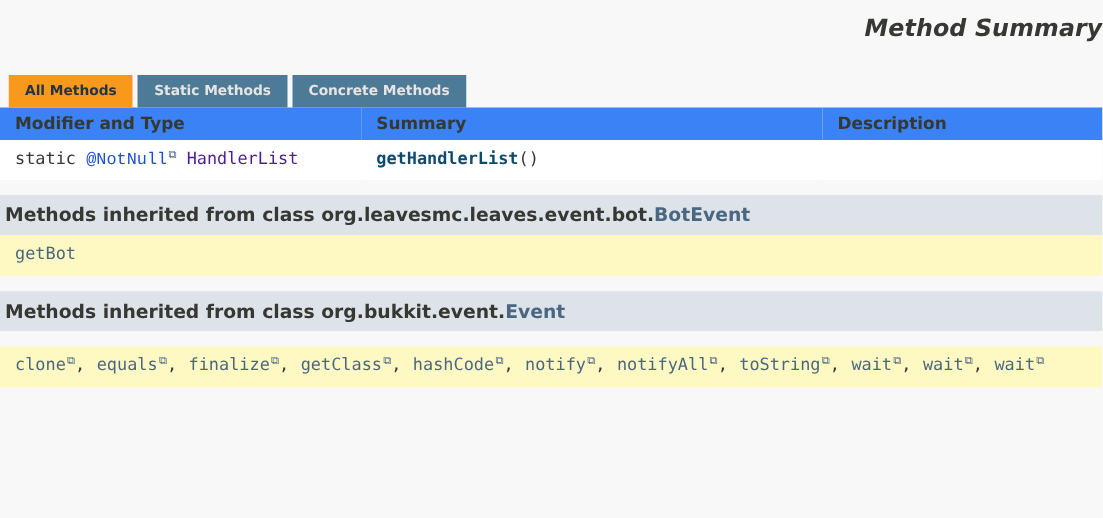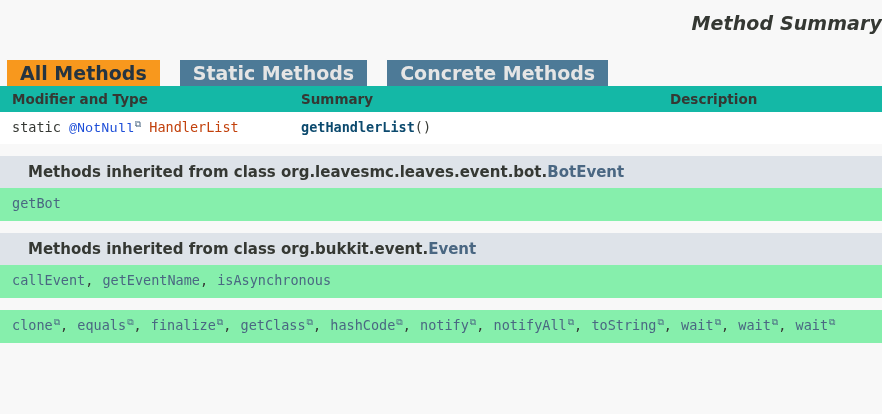--- a/index.html
+++ b/index.html
@@ -37,26 +37,26 @@
   
   .tab-bar {
     display: flex;
     align-items: flex-end;
     padding: 0 0 0 7px;
     margin-top: 26px;
     height: 26px;
   }
   .tab {
     display: inline-block;
-    font-size: 19px;
+    font-size: 11px;
     font-weight: bold;
     line-height: 26px;
     height: 26px;
     padding: 0 13px;
-    margin-right: 20px;
+    margin-right: 4px;
     white-space: nowrap;
     cursor: pointer;
     box-sizing: border-box;
   }
   .tab.active {
     background: #f8981d;
     color: #253441;
   }
   .tab.inactive {
     background: #4d7a97;
@@ -68,21 +68,21 @@
     width: 882px;
     border-collapse: collapse;
     table-layout: fixed;
     font-size: 14px;
   }
   .summary-table col.c1 { width: 289px; }
   .summary-table col.c2 { width: 369px; }
   .summary-table col.c3 { width: 224px; }
 
   .summary-table th {
-    background: #14b8a6;
+    background: #3b82f6;
     color: #353833;
     text-align: left;
     font-weight: bold;
     font-size: 13.5px;
     padding: 5px 0 5px 12px;
     height: 19px;
     box-sizing: border-box;
   }
   .summary-table td {
     padding: 7px 0 7px 12px;
@@ -95,21 +95,21 @@
   .row-alt-a td { background: #ffffff; }
   .row-alt-b td { background: #eeeeef; }
 
   .kw { color: #353833; }
   .typelink {
     color: #1d4ed8;
     text-decoration: none;
     font-family: Liberation Mono, monospace;
   }
   .typeplain {
-    color: #c2410c;
+    color: #4c1d95;
   }
   .methodlink {
     color: #0c4a6e;
     font-weight: bold;
     text-decoration: none;
   }
 
   
   .extlink {
     font-family: "DejaVu Sans", sans-serif;
@@ -120,36 +120,36 @@
     padding-left: 1px;
   }
 
   
   .inherited-block { width: 882px; }
   .inherited-header {
     background: #dee3e9;
     color: #353833;
     font-weight: bold;
     font-size: 15px;
-    padding: 7px 0 7px 28px;
+    padding: 7px 0 7px 4px;
     box-sizing: border-box;
   }
   .inherited-header .cls-link {
     color: #4a6782;
     text-decoration: none;
     font-weight: bold;
   }
   .anchor-icon {
     display: inline-block;
     margin-left: 6px;
     vertical-align: 1px;
     color: #6a7f95;
   }
   .inherited-body {
-    background: #86efac;
+    background: #fef9c3;
     padding: 7px 27px 9px 12px;
     font-family: "DejaVu Sans Mono", "Liberation Mono", monospace;
     font-size: 13.5px;
     line-height: 17px;
     color: #4a6782;
     box-sizing: border-box;
     word-spacing: 1px;
   }
   .inherited-body a {
     color: #4a6782;
@@ -197,21 +197,20 @@
 
   <div class="inherited-block">
     <div class="inherited-header"><span>Methods inherited from class org.leavesmc.leaves.event.bot.</span><a class="cls-link" href="#">BotEvent</a></div>
     <div class="inherited-body"><a href="#">getBot</a></div>
   </div>
 
   <div class="gap"></div>
 
   <div class="inherited-block">
     <div class="inherited-header"><span>Methods inherited from class org.bukkit.event.</span><a class="cls-link" href="#">Event</a></div>
-    <div class="inherited-body"><a href="#">callEvent</a><span class="sep">,&nbsp;</span><a href="#">getEventName</a><span class="sep">,&nbsp;</span><a href="#">isAsynchronous</a></div>
   </div>
 
   <div class="gap"></div>
 
   <div class="inherited-block">
     <div class="inherited-body"><a href="#">clone</a><span class="extlink">⧉</span><span class="sep">,&nbsp;</span><a href="#">equals</a><span class="extlink">⧉</span><span class="sep">,&nbsp;</span><a href="#">finalize</a><span class="extlink">⧉</span><span class="sep">,&nbsp;</span><a href="#">getClass</a><span class="extlink">⧉</span><span class="sep">,&nbsp;</span><a href="#">hashCode</a><span class="extlink">⧉</span><span class="sep">,&nbsp;</span><a href="#">notify</a><span class="extlink">⧉</span><span class="sep">,&nbsp;</span><a href="#">notifyAll</a><span class="extlink">⧉</span><span class="sep">,&nbsp;</span><a href="#">toString</a><span class="extlink">⧉</span><span class="sep">,&nbsp;</span><a href="#">wait</a><span class="extlink">⧉</span><span class="sep">,&nbsp;</span><a href="#">wait</a><span class="extlink">⧉</span><span class="sep">,&nbsp;</span><a href="#">wait</a><span class="extlink">⧉</span></div>
   </div>
 
 </div>
 

